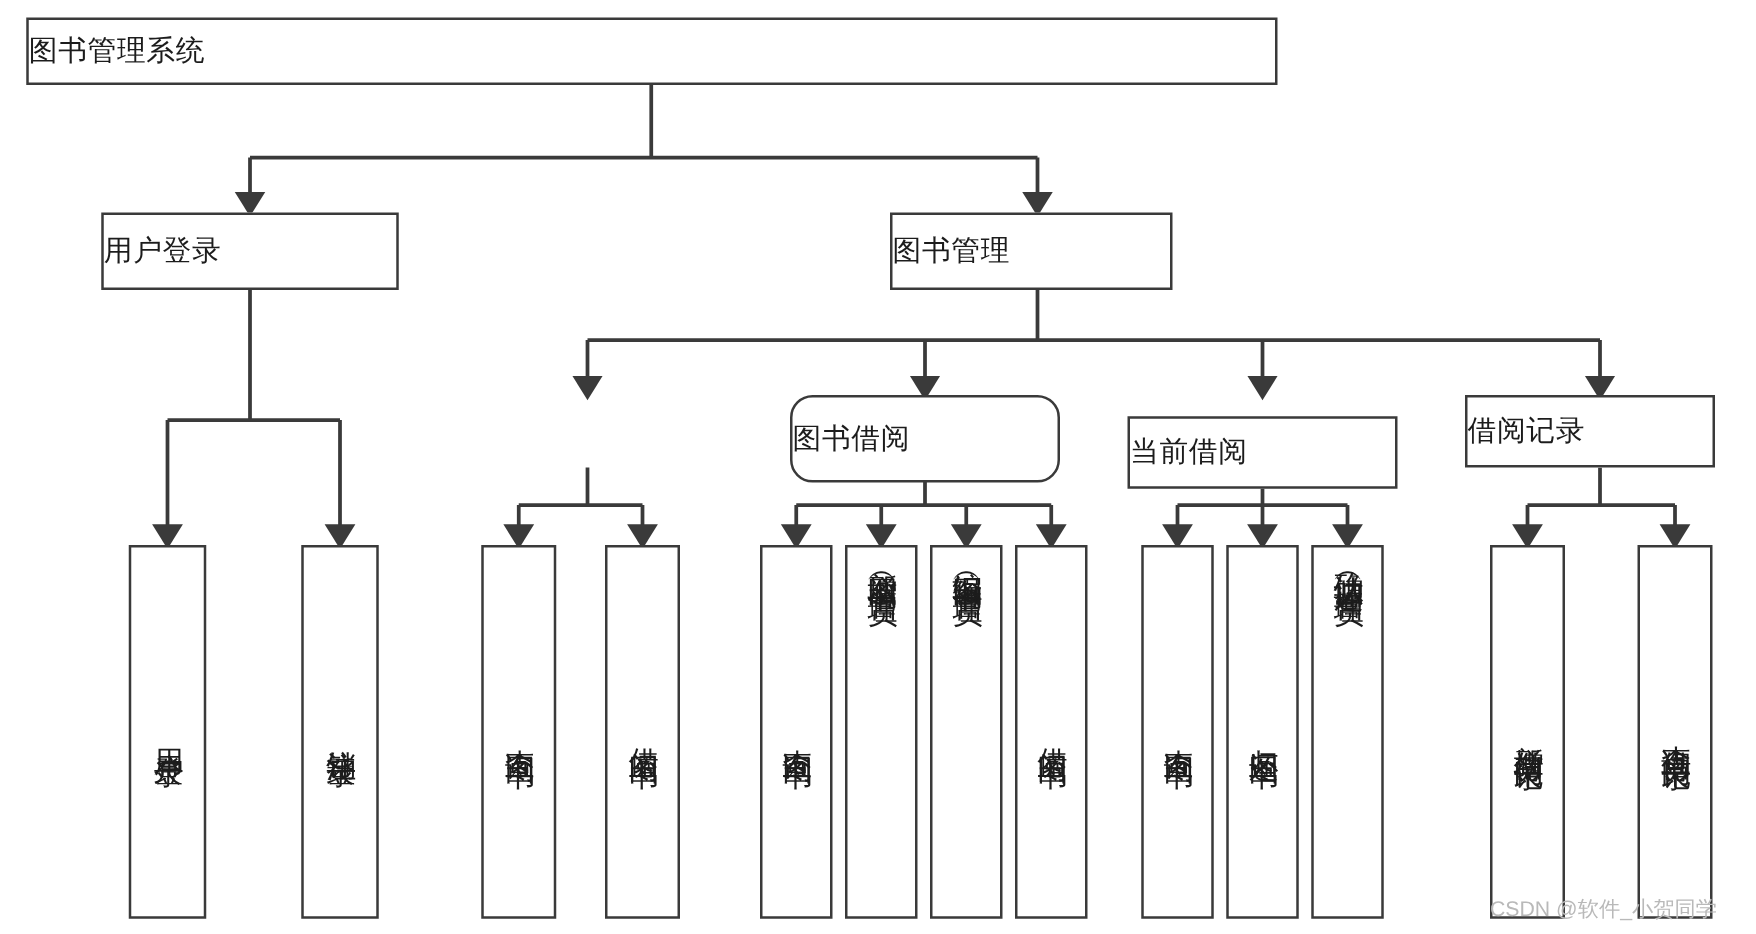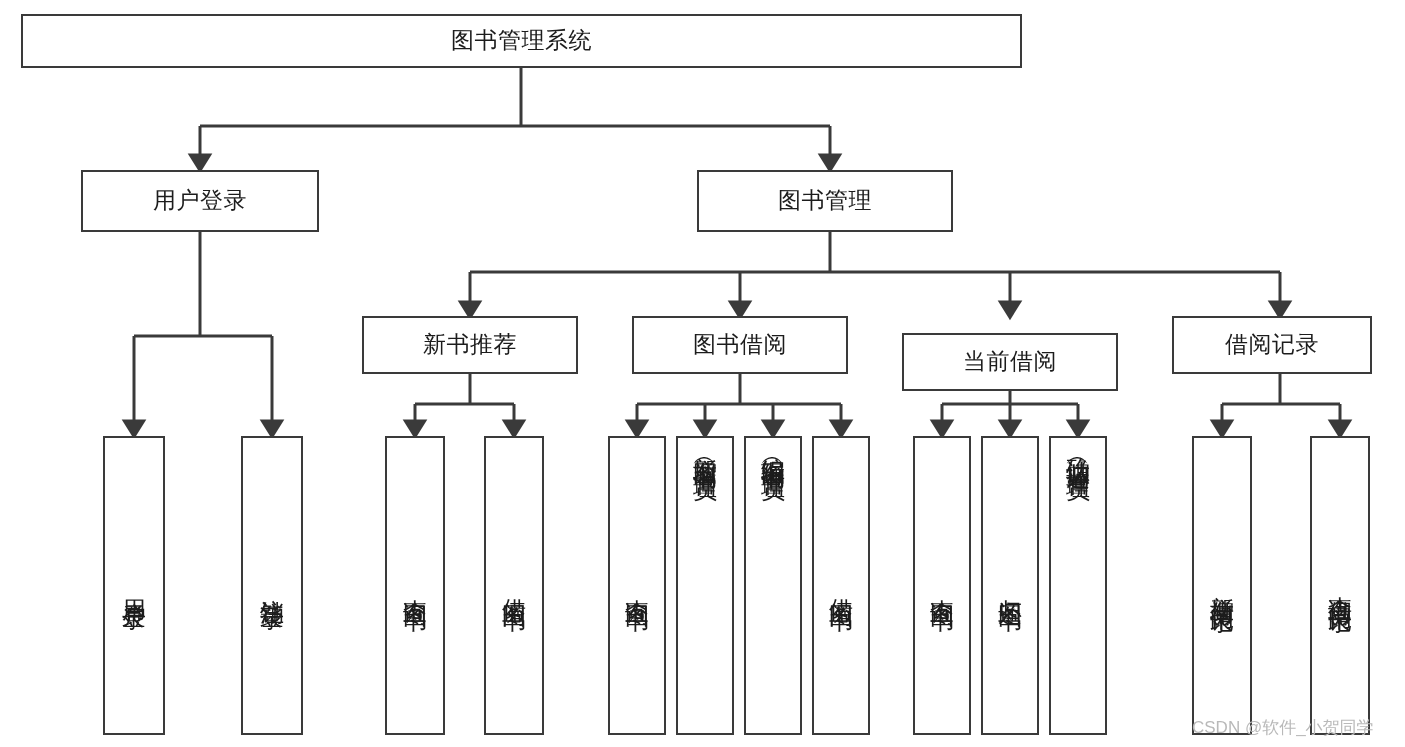--- a/index.html
+++ b/index.html
@@ -27,21 +27,21 @@
     height: 747px;
     display: block;
   }
   .node-box {
     position: absolute;
     box-sizing: border-box;
     background: #ffffff;
     border: 2.5px solid #3a3a3a;
     display: flex;
     align-items: center;
-    justify-content: center;
+    justify-content: flex-start;
     overflow: hidden;
   }
   .node-label {
     color: #1c1c1c;
     text-align: center;
     white-space: nowrap;
     line-height: 1.18;
     letter-spacing: 0.5px;
   }
   .node-box.horizontal .node-label {
@@ -132,29 +132,26 @@
   </svg>
 
   <div class="node-box root horizontal" style="left:21px; top:14px; width:1001px; height:54px;">
     <span class="node-label">图书管理系统</span>
   </div>
 
   <div class="node-box horizontal" style="left:81px; top:170px; width:238px; height:62px;">
     <span class="node-label">用户登录</span>
   </div>
 
-  <div class="node-box horizontal" style="left:697px; top:170px; width:256px; height:62px;">
+  <div class="node-box horizontal" style="left:712px; top:170px; width:226px; height:62px;">
     <span class="node-label">图书管理</span>
   </div>
 
-  <div class="node-box horizontal" style="left:362px; top:316px; width:216px; height:58px;">
-    <span class="node-label">新书推荐</span>
-  </div>
-
-  <div class="node-box horizontal" style="left:632px; top:316px; width:216px; height:58px;">
+
+  <div class="node-box horizontal" style="left:632px; top:316px; width:216px; height:70px;border-radius:18px;">
     <span class="node-label">图书借阅</span>
   </div>
 
   <div class="node-box horizontal" style="left:902px; top:316px; width:216px; height:58px;margin-top:17px;">
     <span class="node-label">当前借阅</span>
   </div>
 
   <div class="node-box horizontal" style="left:1172px; top:316px; width:200px; height:58px;">
     <span class="node-label">借阅记录</span>
   </div>

